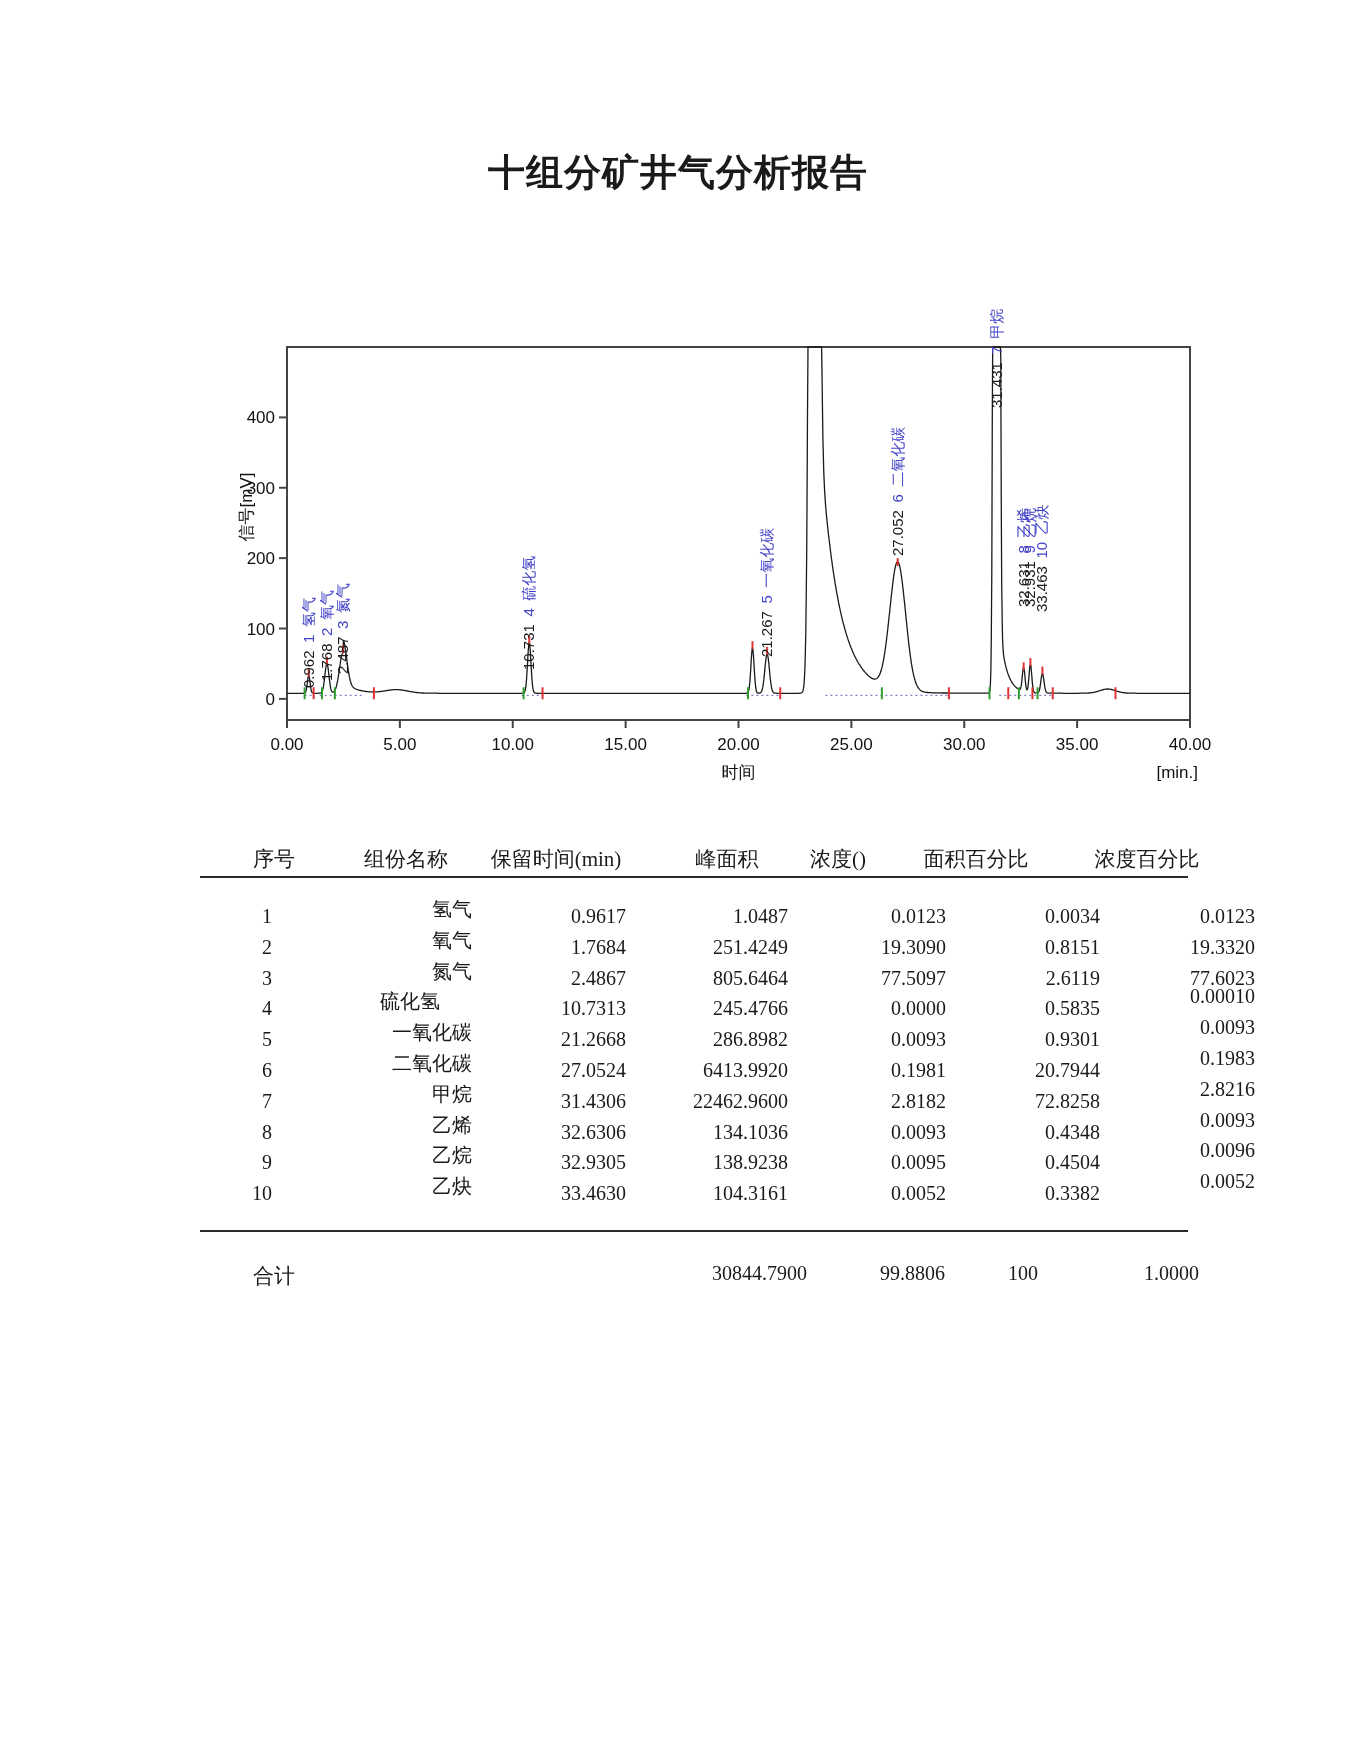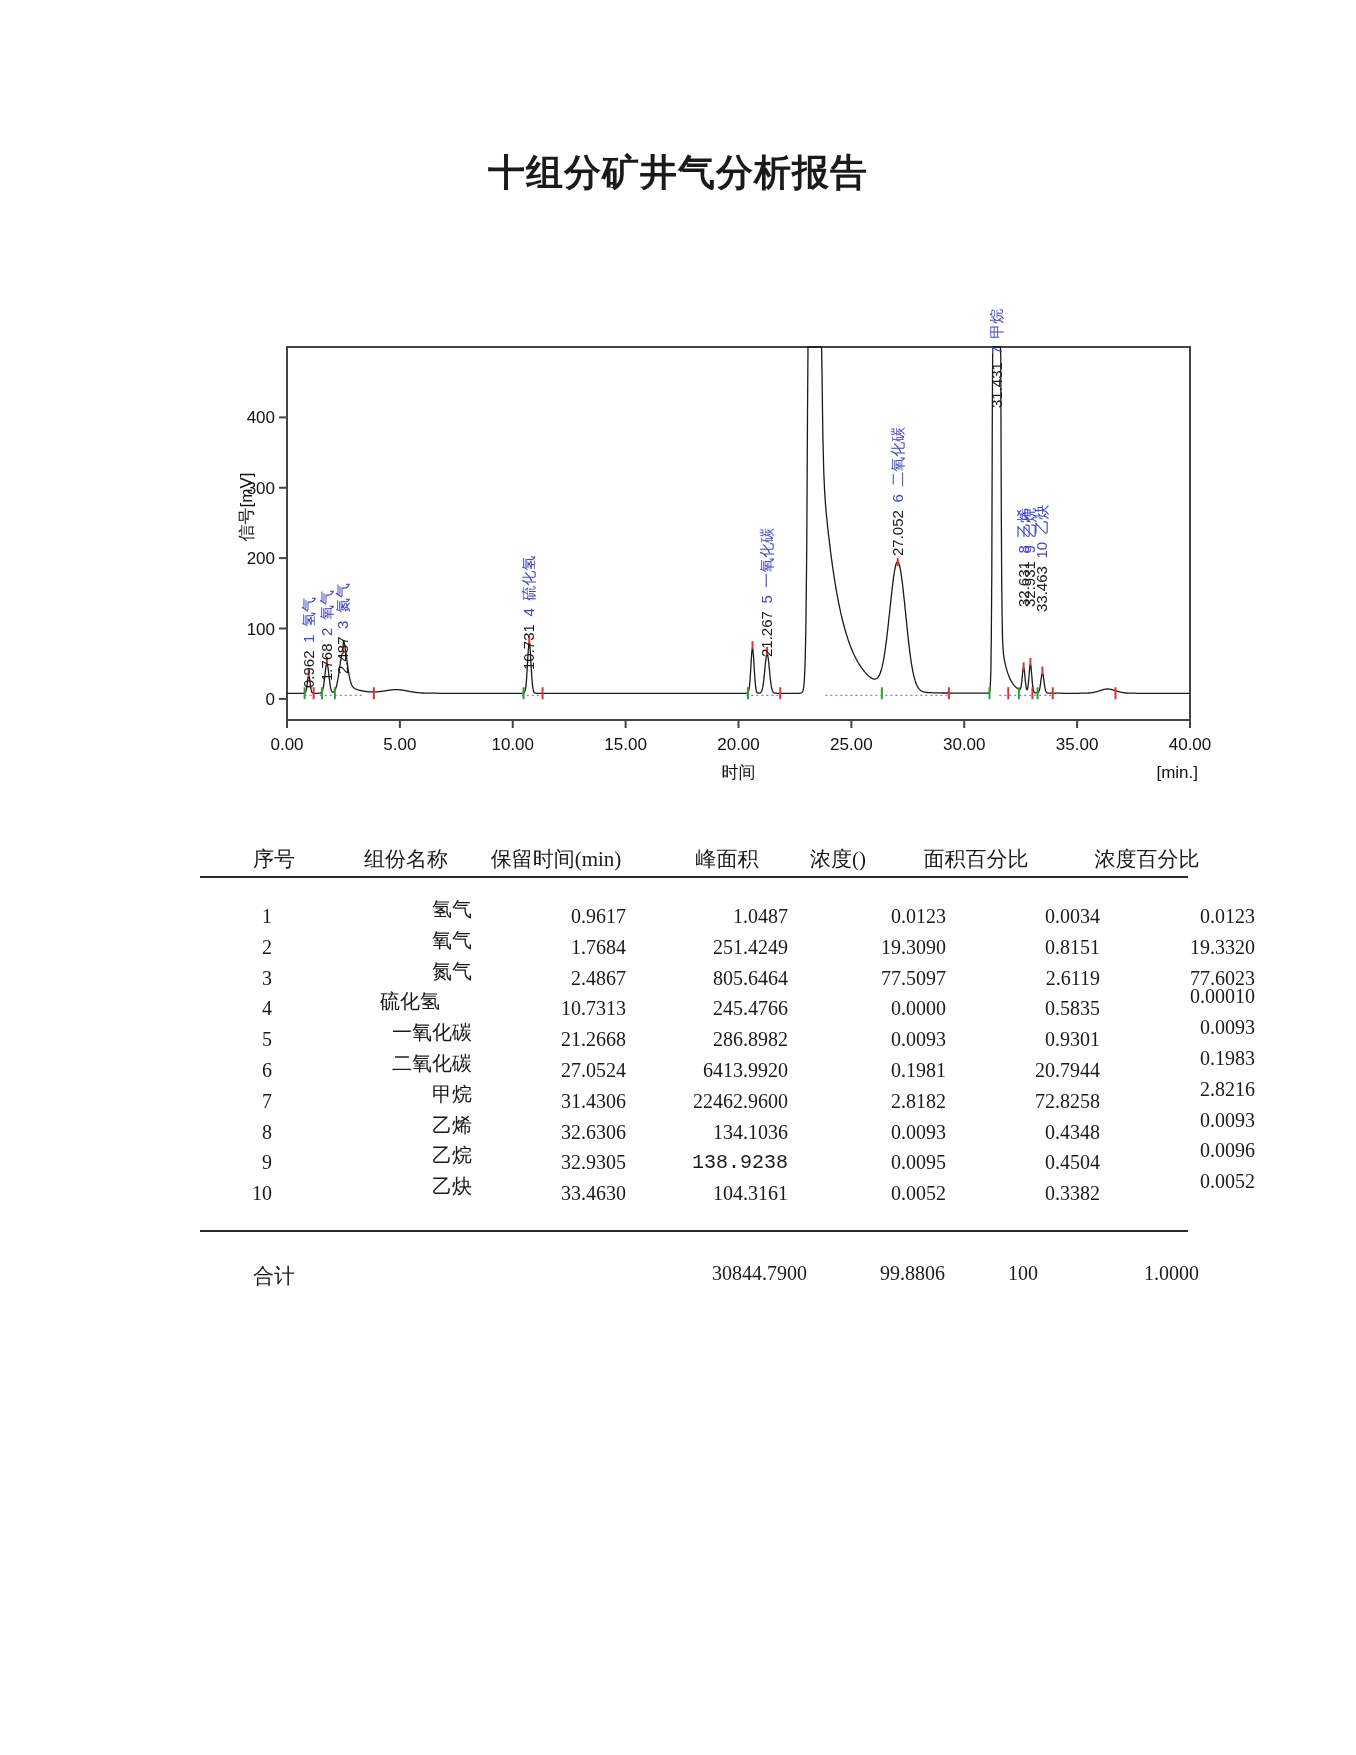--- a/index.html
+++ b/index.html
@@ -160,21 +160,21 @@
     <div class="cell" style="right: 1084px; top: 1121px;">8</div>
     <div class="cell" style="right: 884px; top: 1112px;">乙烯</div>
     <div class="cell" style="right: 730px; top: 1121px;">32.6306</div>
     <div class="cell" style="right: 568px; top: 1121px;">134.1036</div>
     <div class="cell" style="right: 410px; top: 1121px;">0.0093</div>
     <div class="cell" style="right: 256px; top: 1121px;">0.4348</div>
     <div class="cell" style="right: 101px; top: 1109px;">0.0093</div>
     <div class="cell" style="right: 1084px; top: 1151px;">9</div>
     <div class="cell" style="right: 884px; top: 1142px;">乙烷</div>
     <div class="cell" style="right: 730px; top: 1151px;">32.9305</div>
-    <div class="cell" style="right: 568px; top: 1151px; font-family: Liberation Mono, monospace;">138.9238</div>
+    <div class="cell" style="right: 568px; top: 1151px;">138.9238</div>
     <div class="cell" style="right: 410px; top: 1151px;">0.0095</div>
     <div class="cell" style="right: 256px; top: 1151px;">0.4504</div>
     <div class="cell" style="right: 101px; top: 1139px;">0.0096</div>
     <div class="cell" style="right: 1084px; top: 1182px;">10</div>
     <div class="cell" style="right: 884px; top: 1173px;">乙炔</div>
     <div class="cell" style="right: 730px; top: 1182px;">33.4630</div>
     <div class="cell" style="right: 568px; top: 1182px;">104.3161</div>
     <div class="cell" style="right: 410px; top: 1182px;">0.0052</div>
     <div class="cell" style="right: 256px; top: 1182px;">0.3382</div>
     <div class="cell" style="right: 101px; top: 1170px;">0.0052</div>

